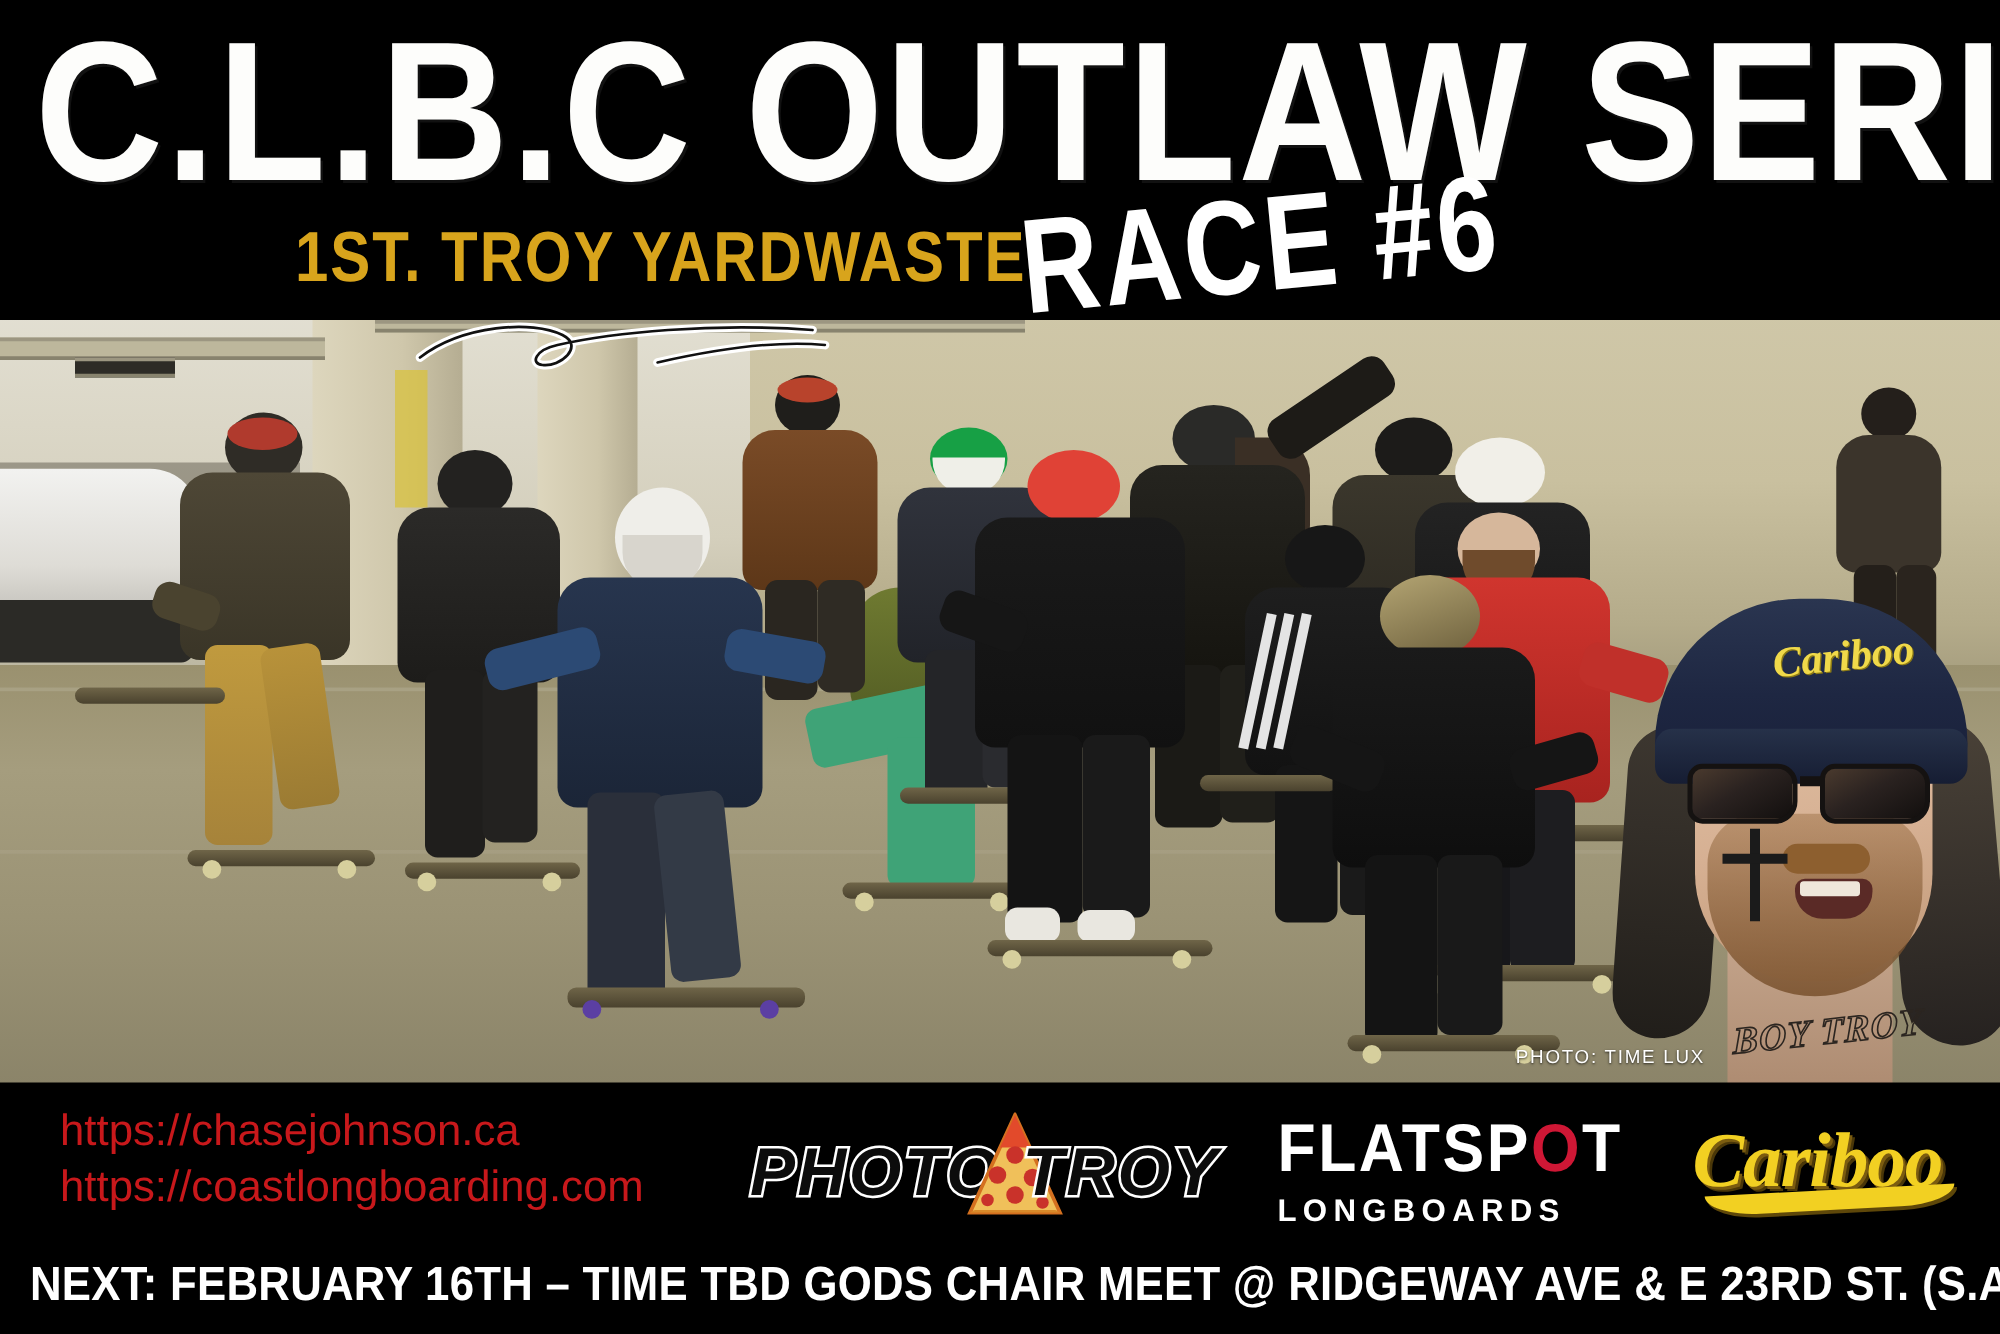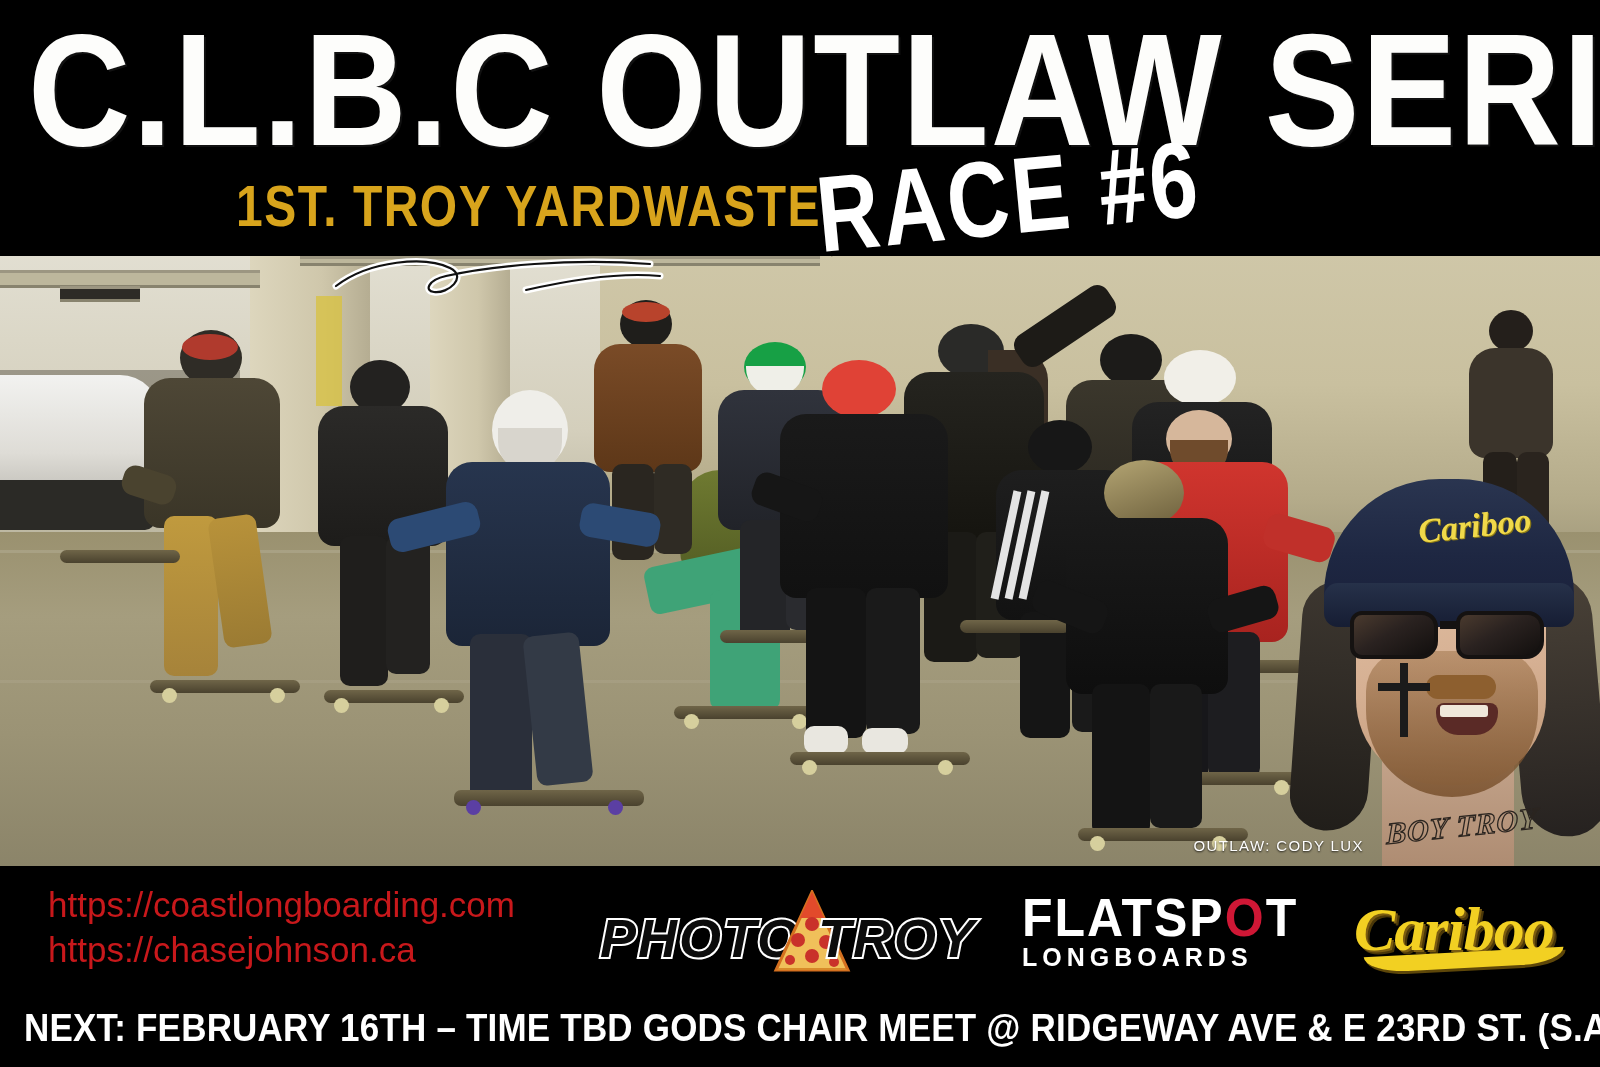--- a/index.html
+++ b/index.html
@@ -286,21 +286,21 @@
     position: absolute; left: 1022px; top: 24px; width: 290px; height: 80px;
     text-align: left;
   }
   .fs-main {
     color: #ffffff; font-family: "Liberation Sans Narrow","Liberation Sans", sans-serif;
     font-weight: 700; font-size: 50px; line-height: 52px; letter-spacing: 2px;
     transform: scaleY(1.08); transform-origin: center top;
   }
   .fs-main .o-red { color: #cf1735; }
   .fs-sub {
-    margin-top: 2px;
+    margin-top: 14px;
     color: #ffffff; font-family: "Liberation Sans Narrow","Liberation Sans", sans-serif;
     font-weight: 700; font-size: 25px; line-height: 27px; letter-spacing: 5px;
   }
   .cariboo {
     position: absolute; left: 1348px; top: 20px; width: 240px; height: 88px;
   }
   .cb-word {
     position: absolute; left: 6px; top: 10px;
     color: #f2d022; font-family: "Liberation Serif", serif;
     font-style: italic; font-weight: 700; font-size: 62px; line-height: 66px;
@@ -500,21 +500,21 @@
       <div class="r-body" style="left:14px;top:38px;width:84px;height:110px;background:#3b342b;"></div>
       <div class="r-leg" style="left:28px;top:142px;width:34px;height:88px;background:#241f1a;"></div>
       <div class="r-leg" style="left:62px;top:142px;width:32px;height:86px;background:#2a241e;"></div>
     </div>
 
     <div class="board" style="left:720px;top:380px;width:120px;"></div>
     <div class="board" style="left:960px;top:370px;width:110px;"></div>
     <div class="board" style="left:1210px;top:410px;width:120px;"></div>
     <div class="board" style="left:60px;top:300px;width:120px;"></div>
 
-    <div class="photo-credit">OUTLAW: CODY LUX</div>
+    <div class="photo-credit">PHOTO: TIME LUX</div>
   </div>
 
 
   <div class="portrait">
     <div class="p-hairL"></div>
     <div class="p-hairR"></div>
     <div class="p-neck"></div>
     <div class="p-face"></div>
     <div class="p-beard"></div>
     <div class="p-mouth"></div>
@@ -536,22 +536,22 @@
     <div class="title-main">C.L.B.C OUTLAW SERIES</div>
     <div class="title-sub">1ST. TROY YARDWASTE</div>
   </div>
 
   <div class="race-num">RACE #6</div>
 
 
   <div class="sponsor-bar">
 
     <div class="urls">
+      <div>https://chasejohnson.ca</div>
       <div>https://coastlongboarding.com</div>
-      <div>https://chasejohnson.ca</div>
     </div>
 
     <div class="team-pizza">
       <div class="tp-word a">PHOTO</div>
       <span class="tp-slice">
         <svg viewBox="0 0 88 84" width="88" height="84">
           <path d="M44 2 L80 80 L8 80 Z" fill="#f0c05a"></path>
           <path d="M44 2 L80 80 L8 80 Z" fill="none" stroke="#d4701f" stroke-width="3"></path>
           <path d="M44 2 L56 28 L32 28 Z" fill="#e24a2b"></path>
           <path d="M12 78 L76 78 L80 80 L8 80 Z" fill="#d88a2a"></path>

